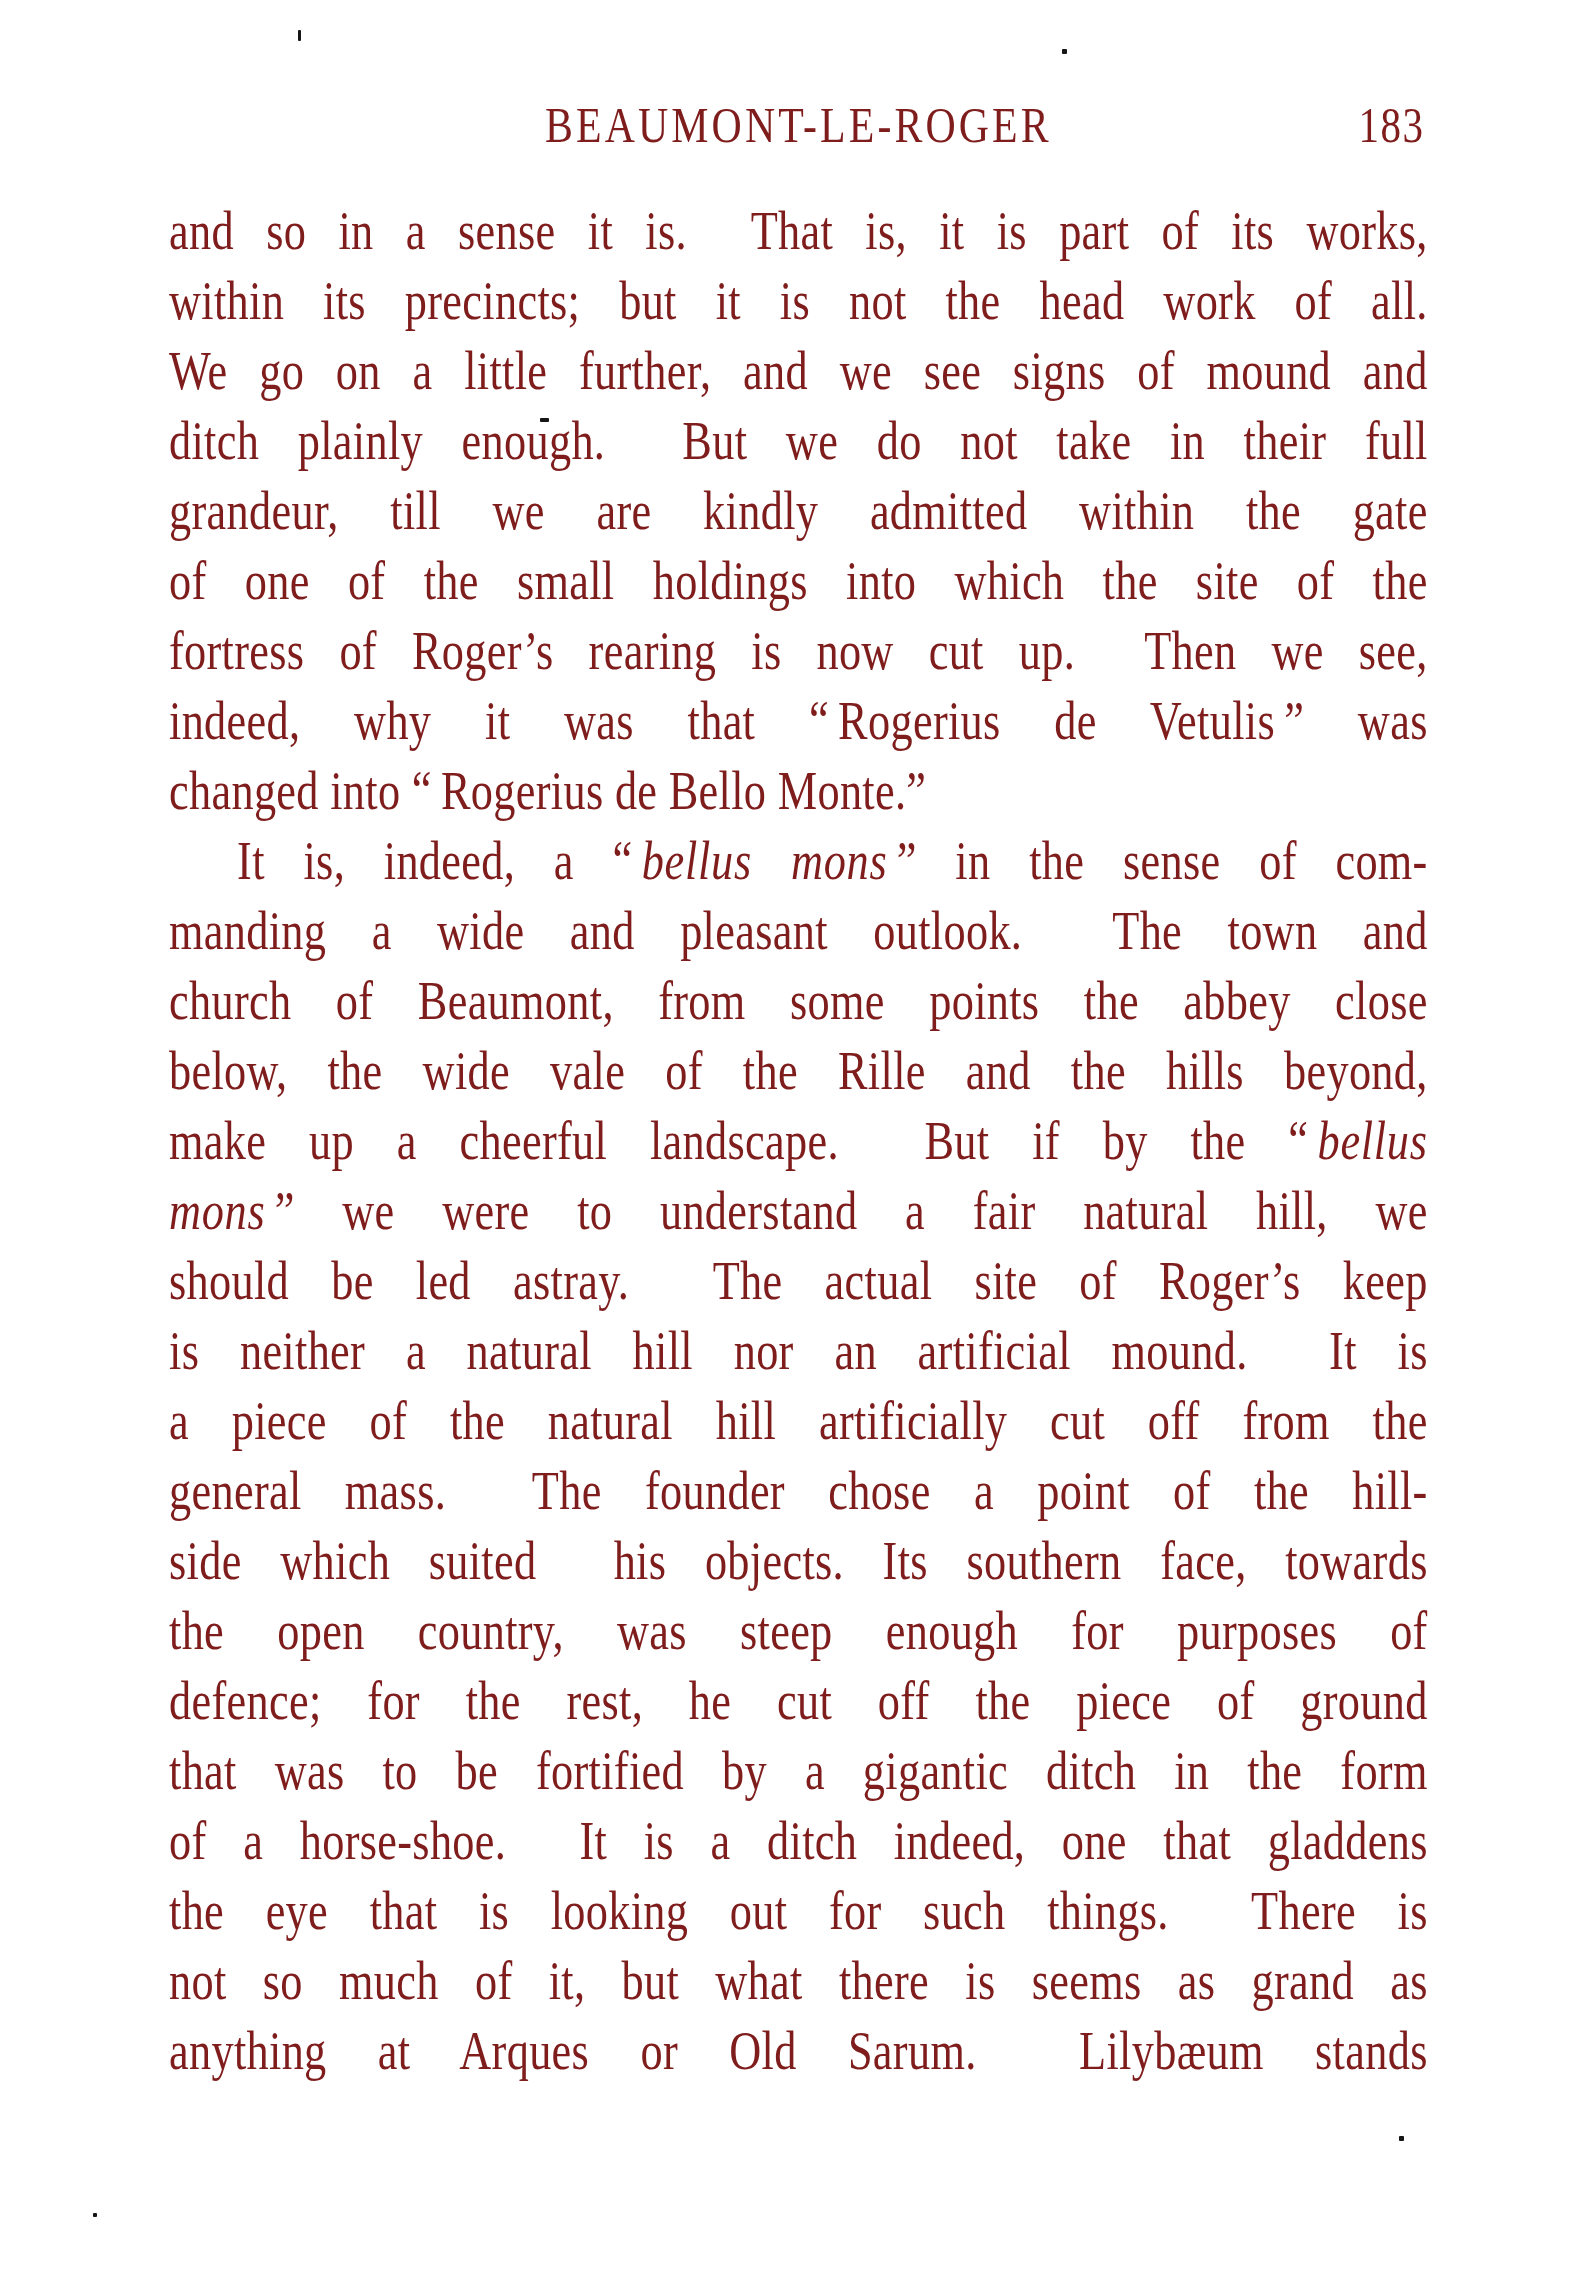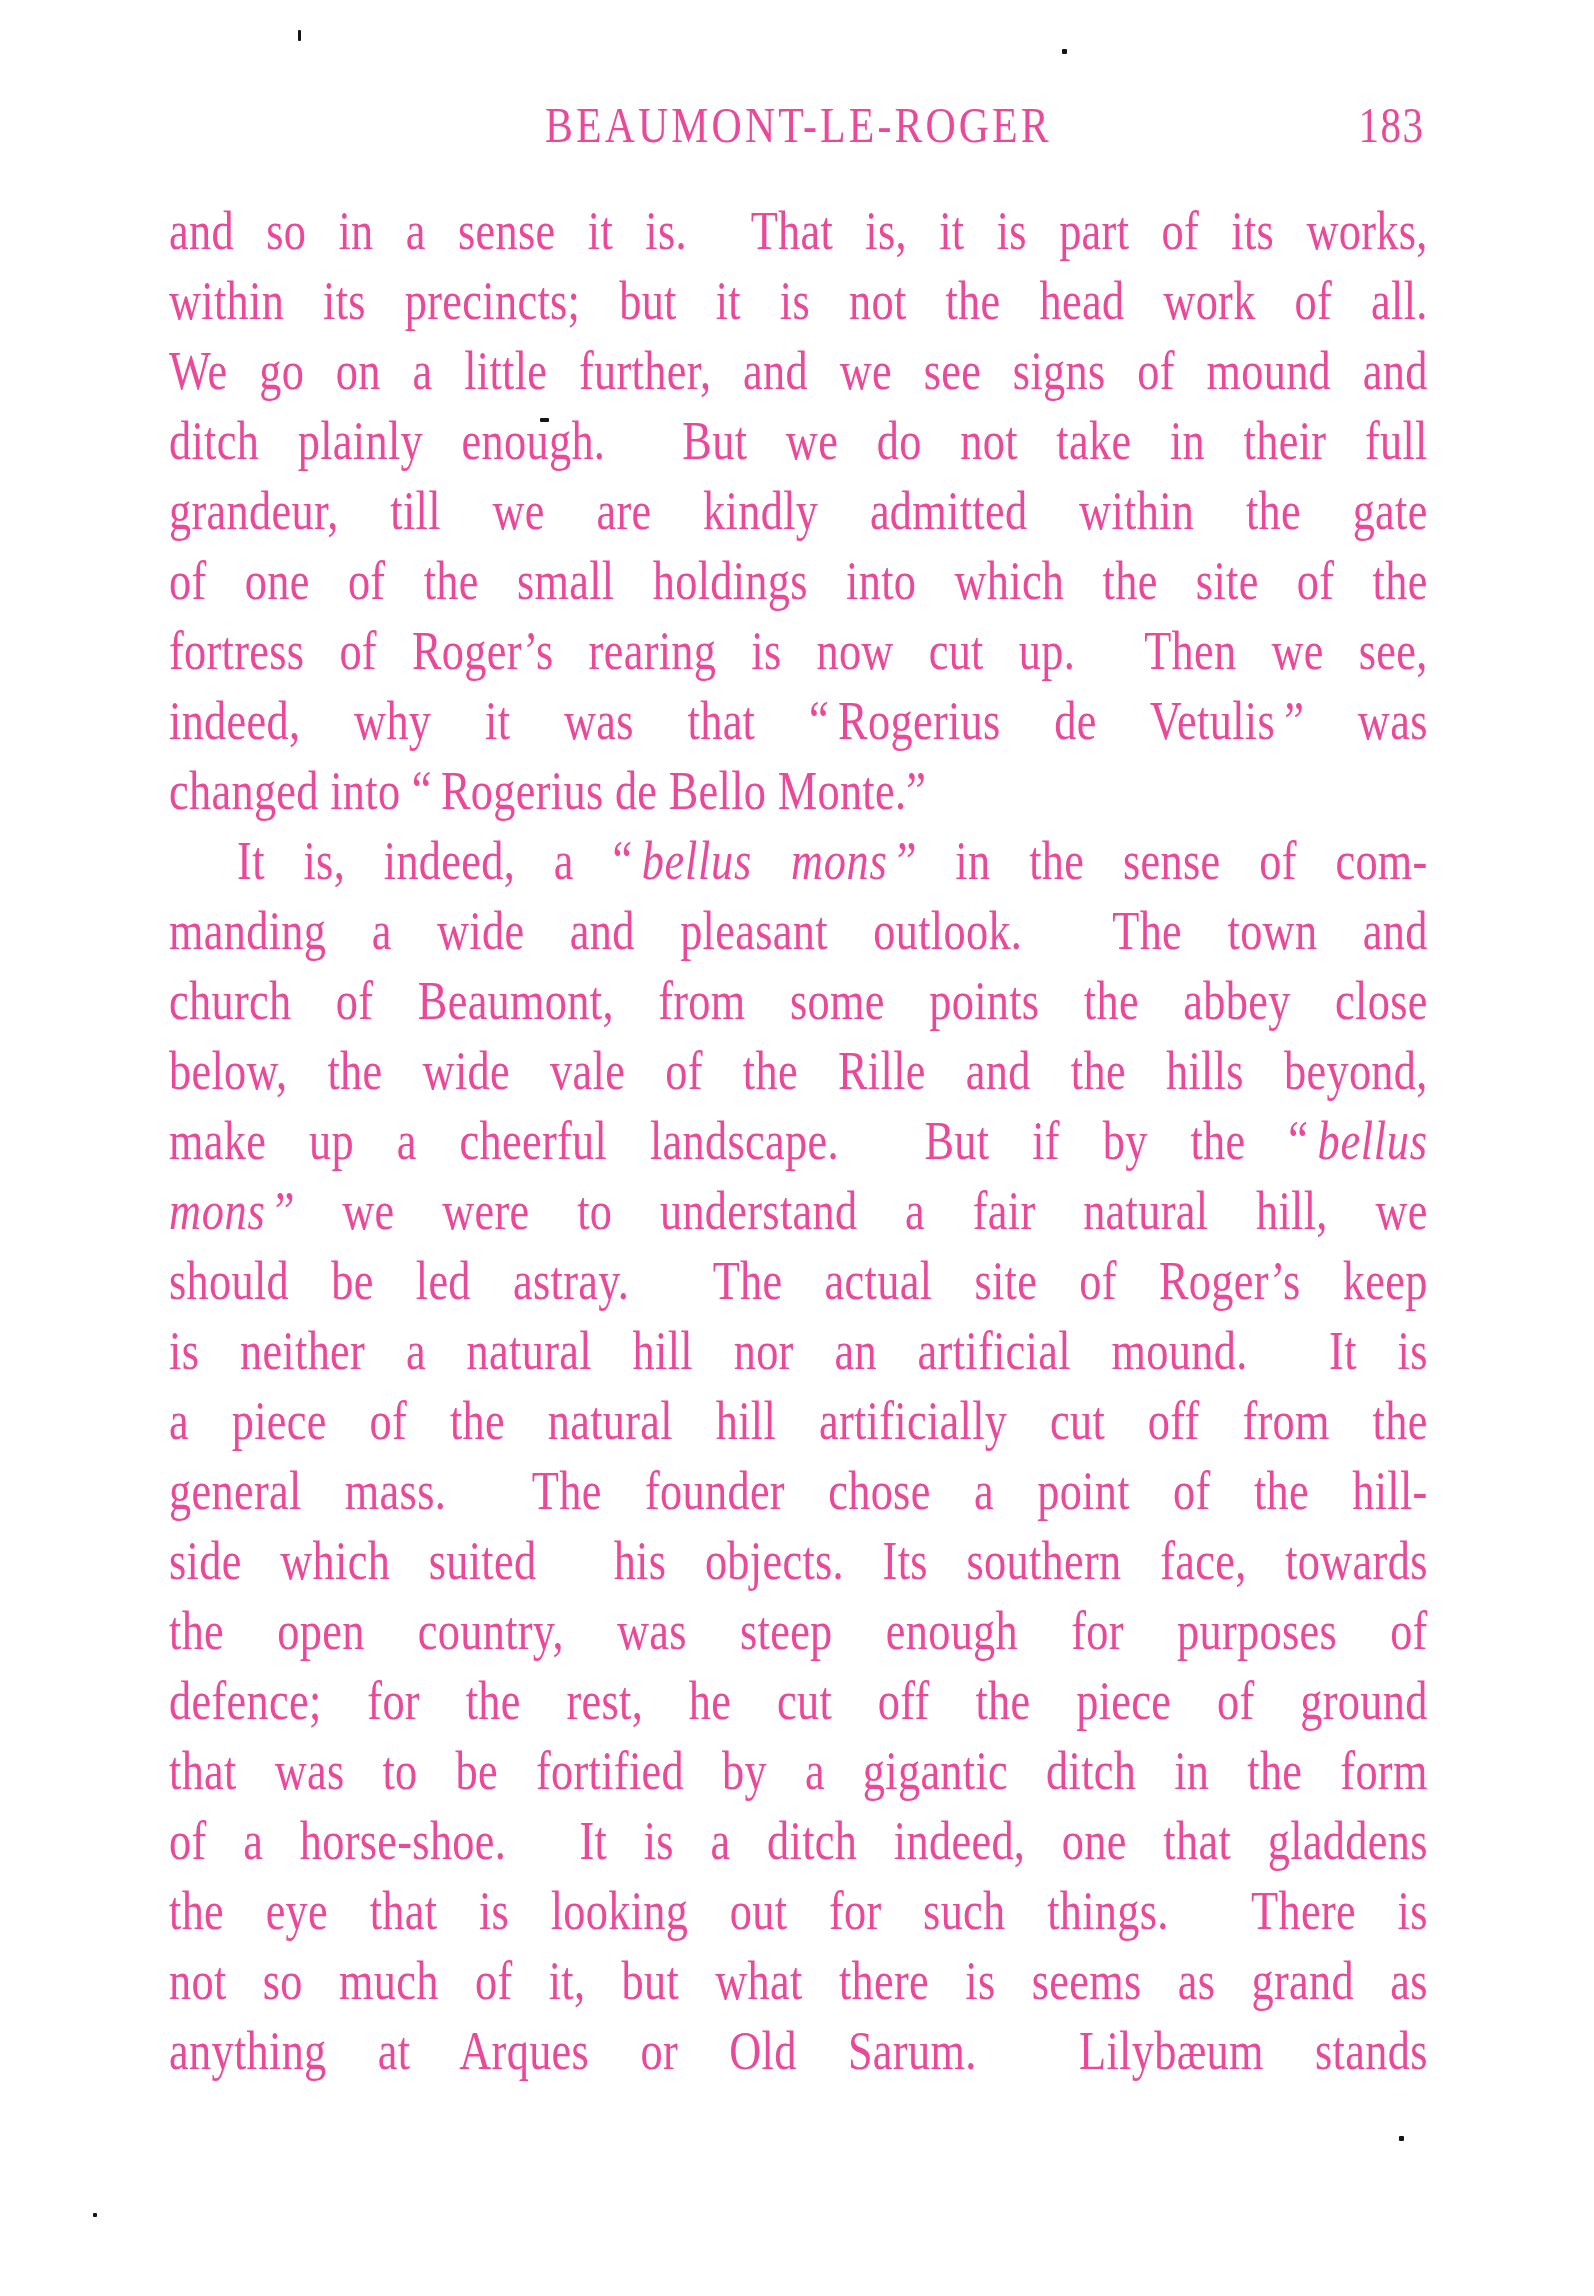--- a/index.html
+++ b/index.html
@@ -7,21 +7,21 @@
     padding: 0;
     background: #ffffff;
   }
   .page {
     position: relative;
     width: 1580px;
     height: 2297px;
     background: #ffffff;
     overflow: hidden;
     font-family: "Liberation Serif", "DejaVu Serif", serif;
-    color: #ec4899;
+    color: #7f1d1d;
   }
   .header {
     position: absolute;
     left: 169px;
     top: 100px;
     width: 1535px;
     height: 56px;
     transform: scaleX(0.82);
     transform-origin: top left;
   }

